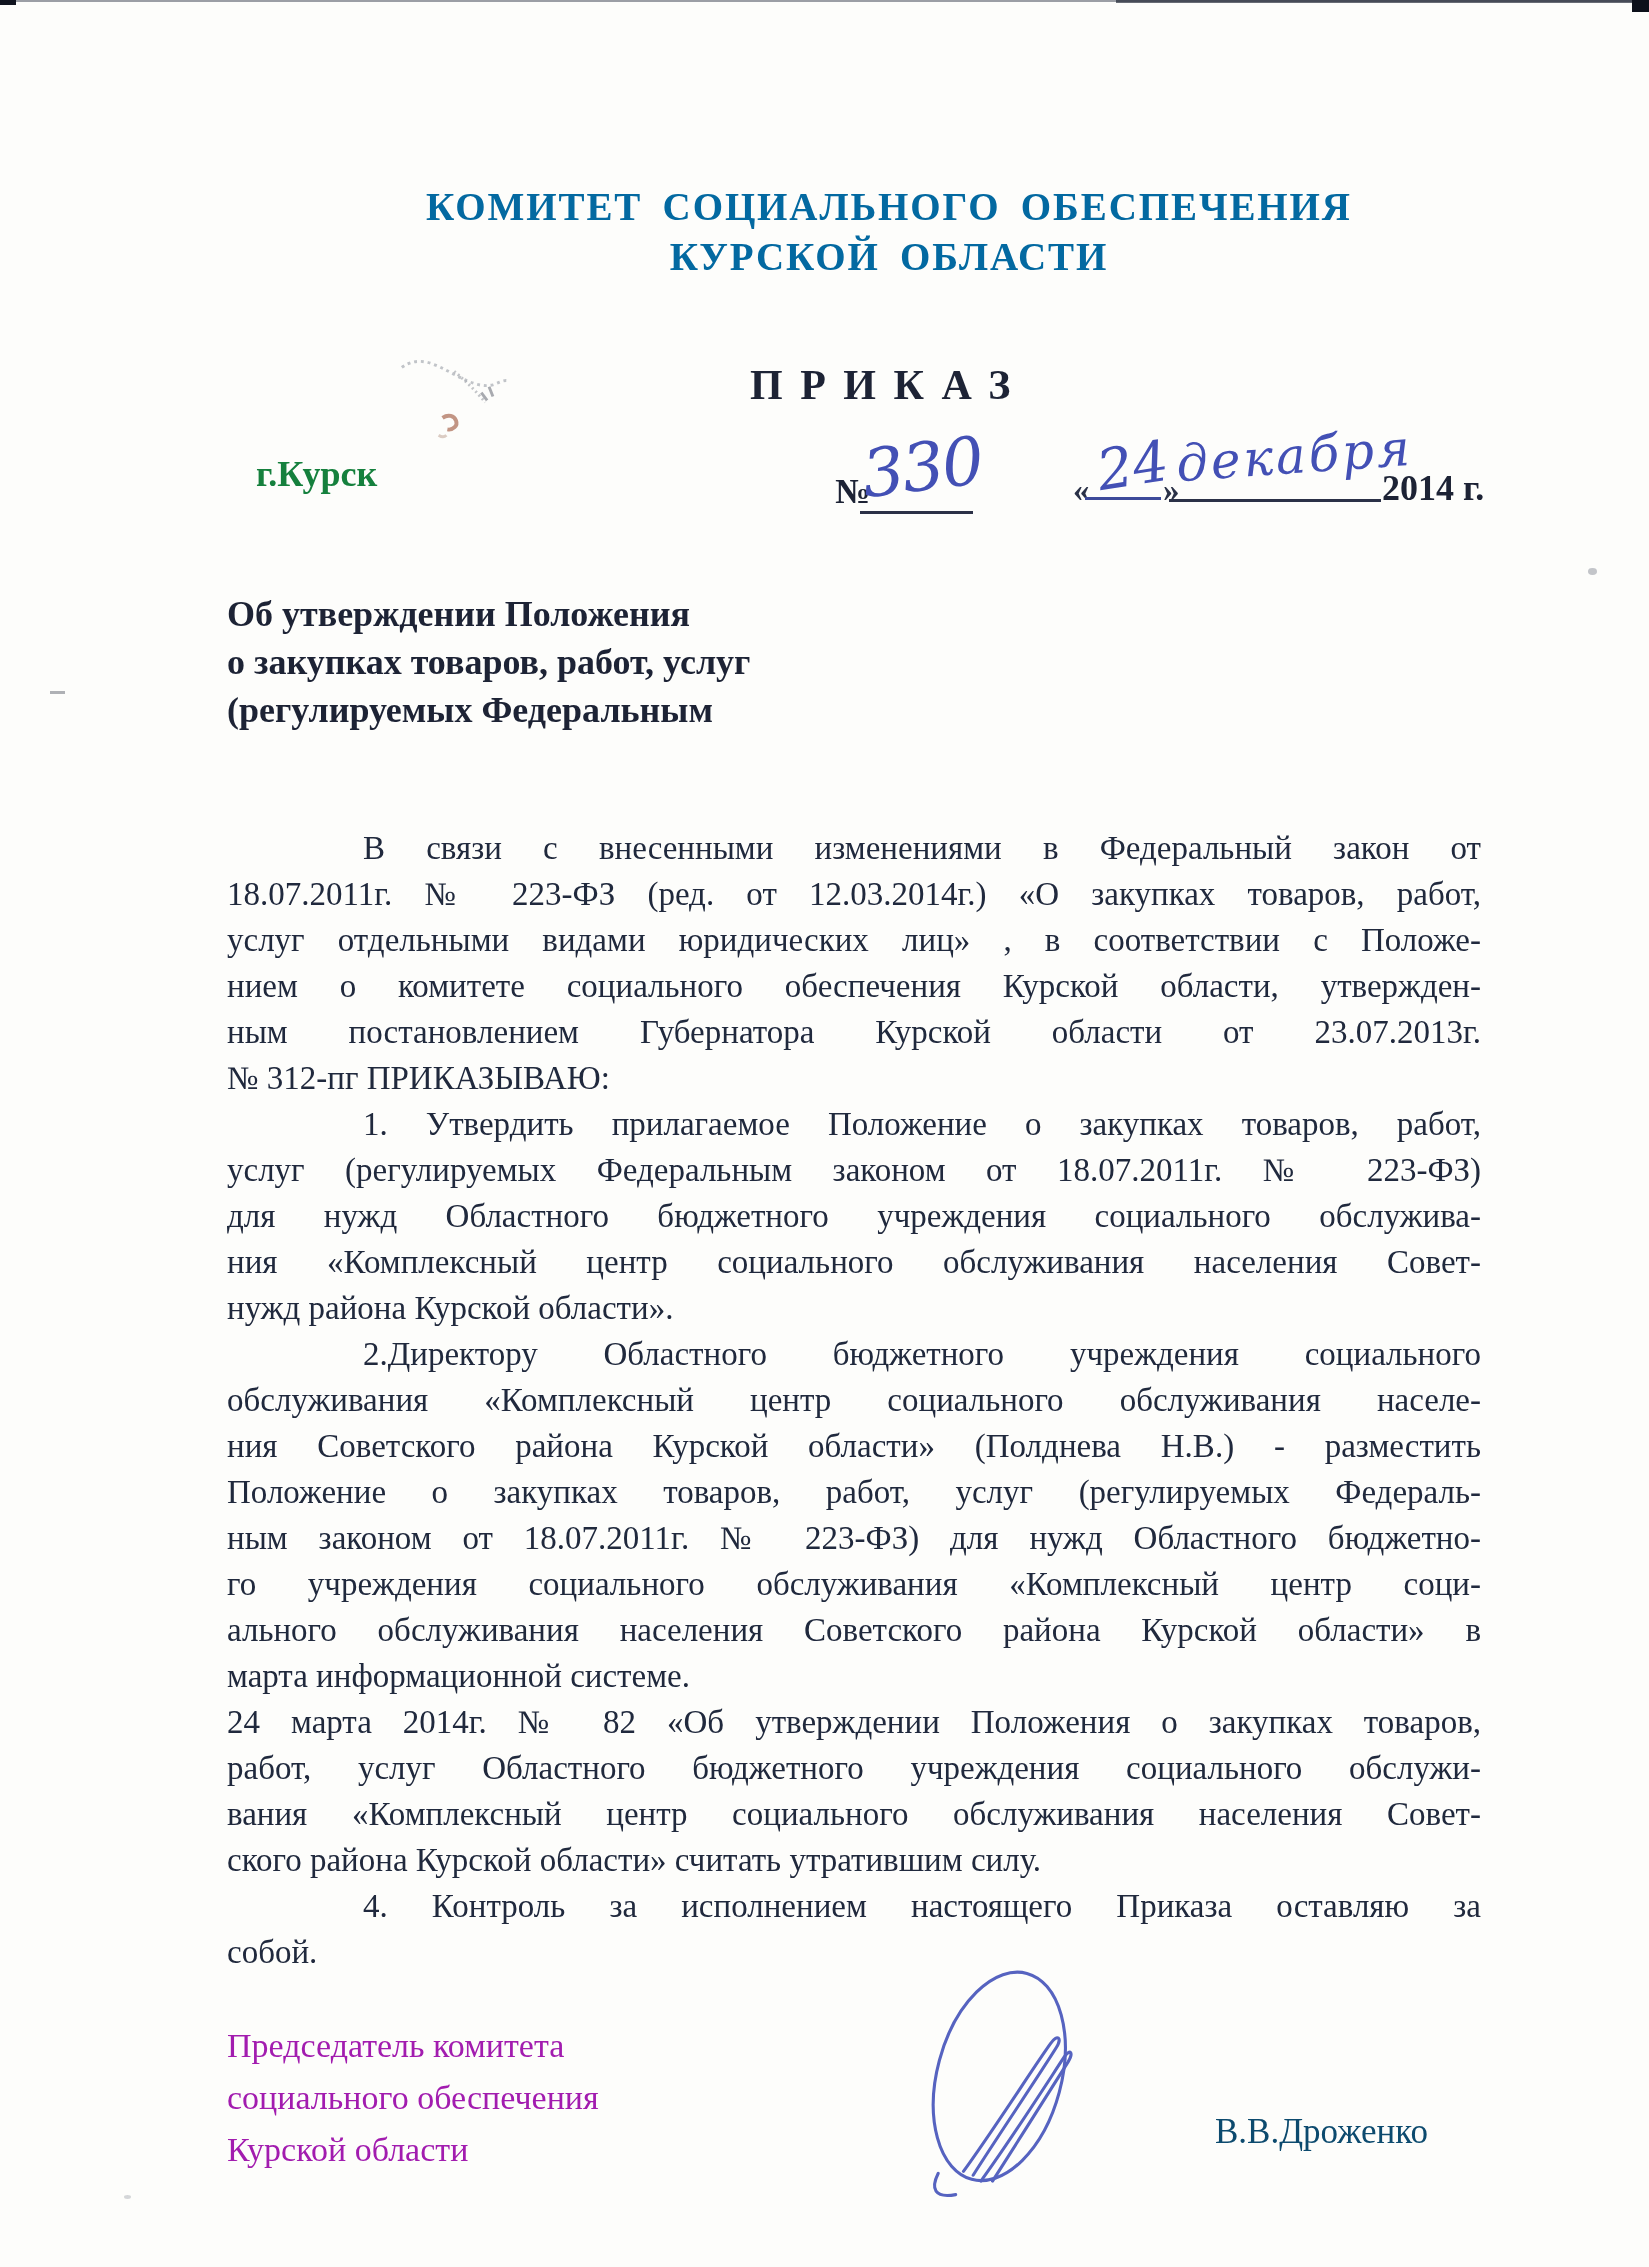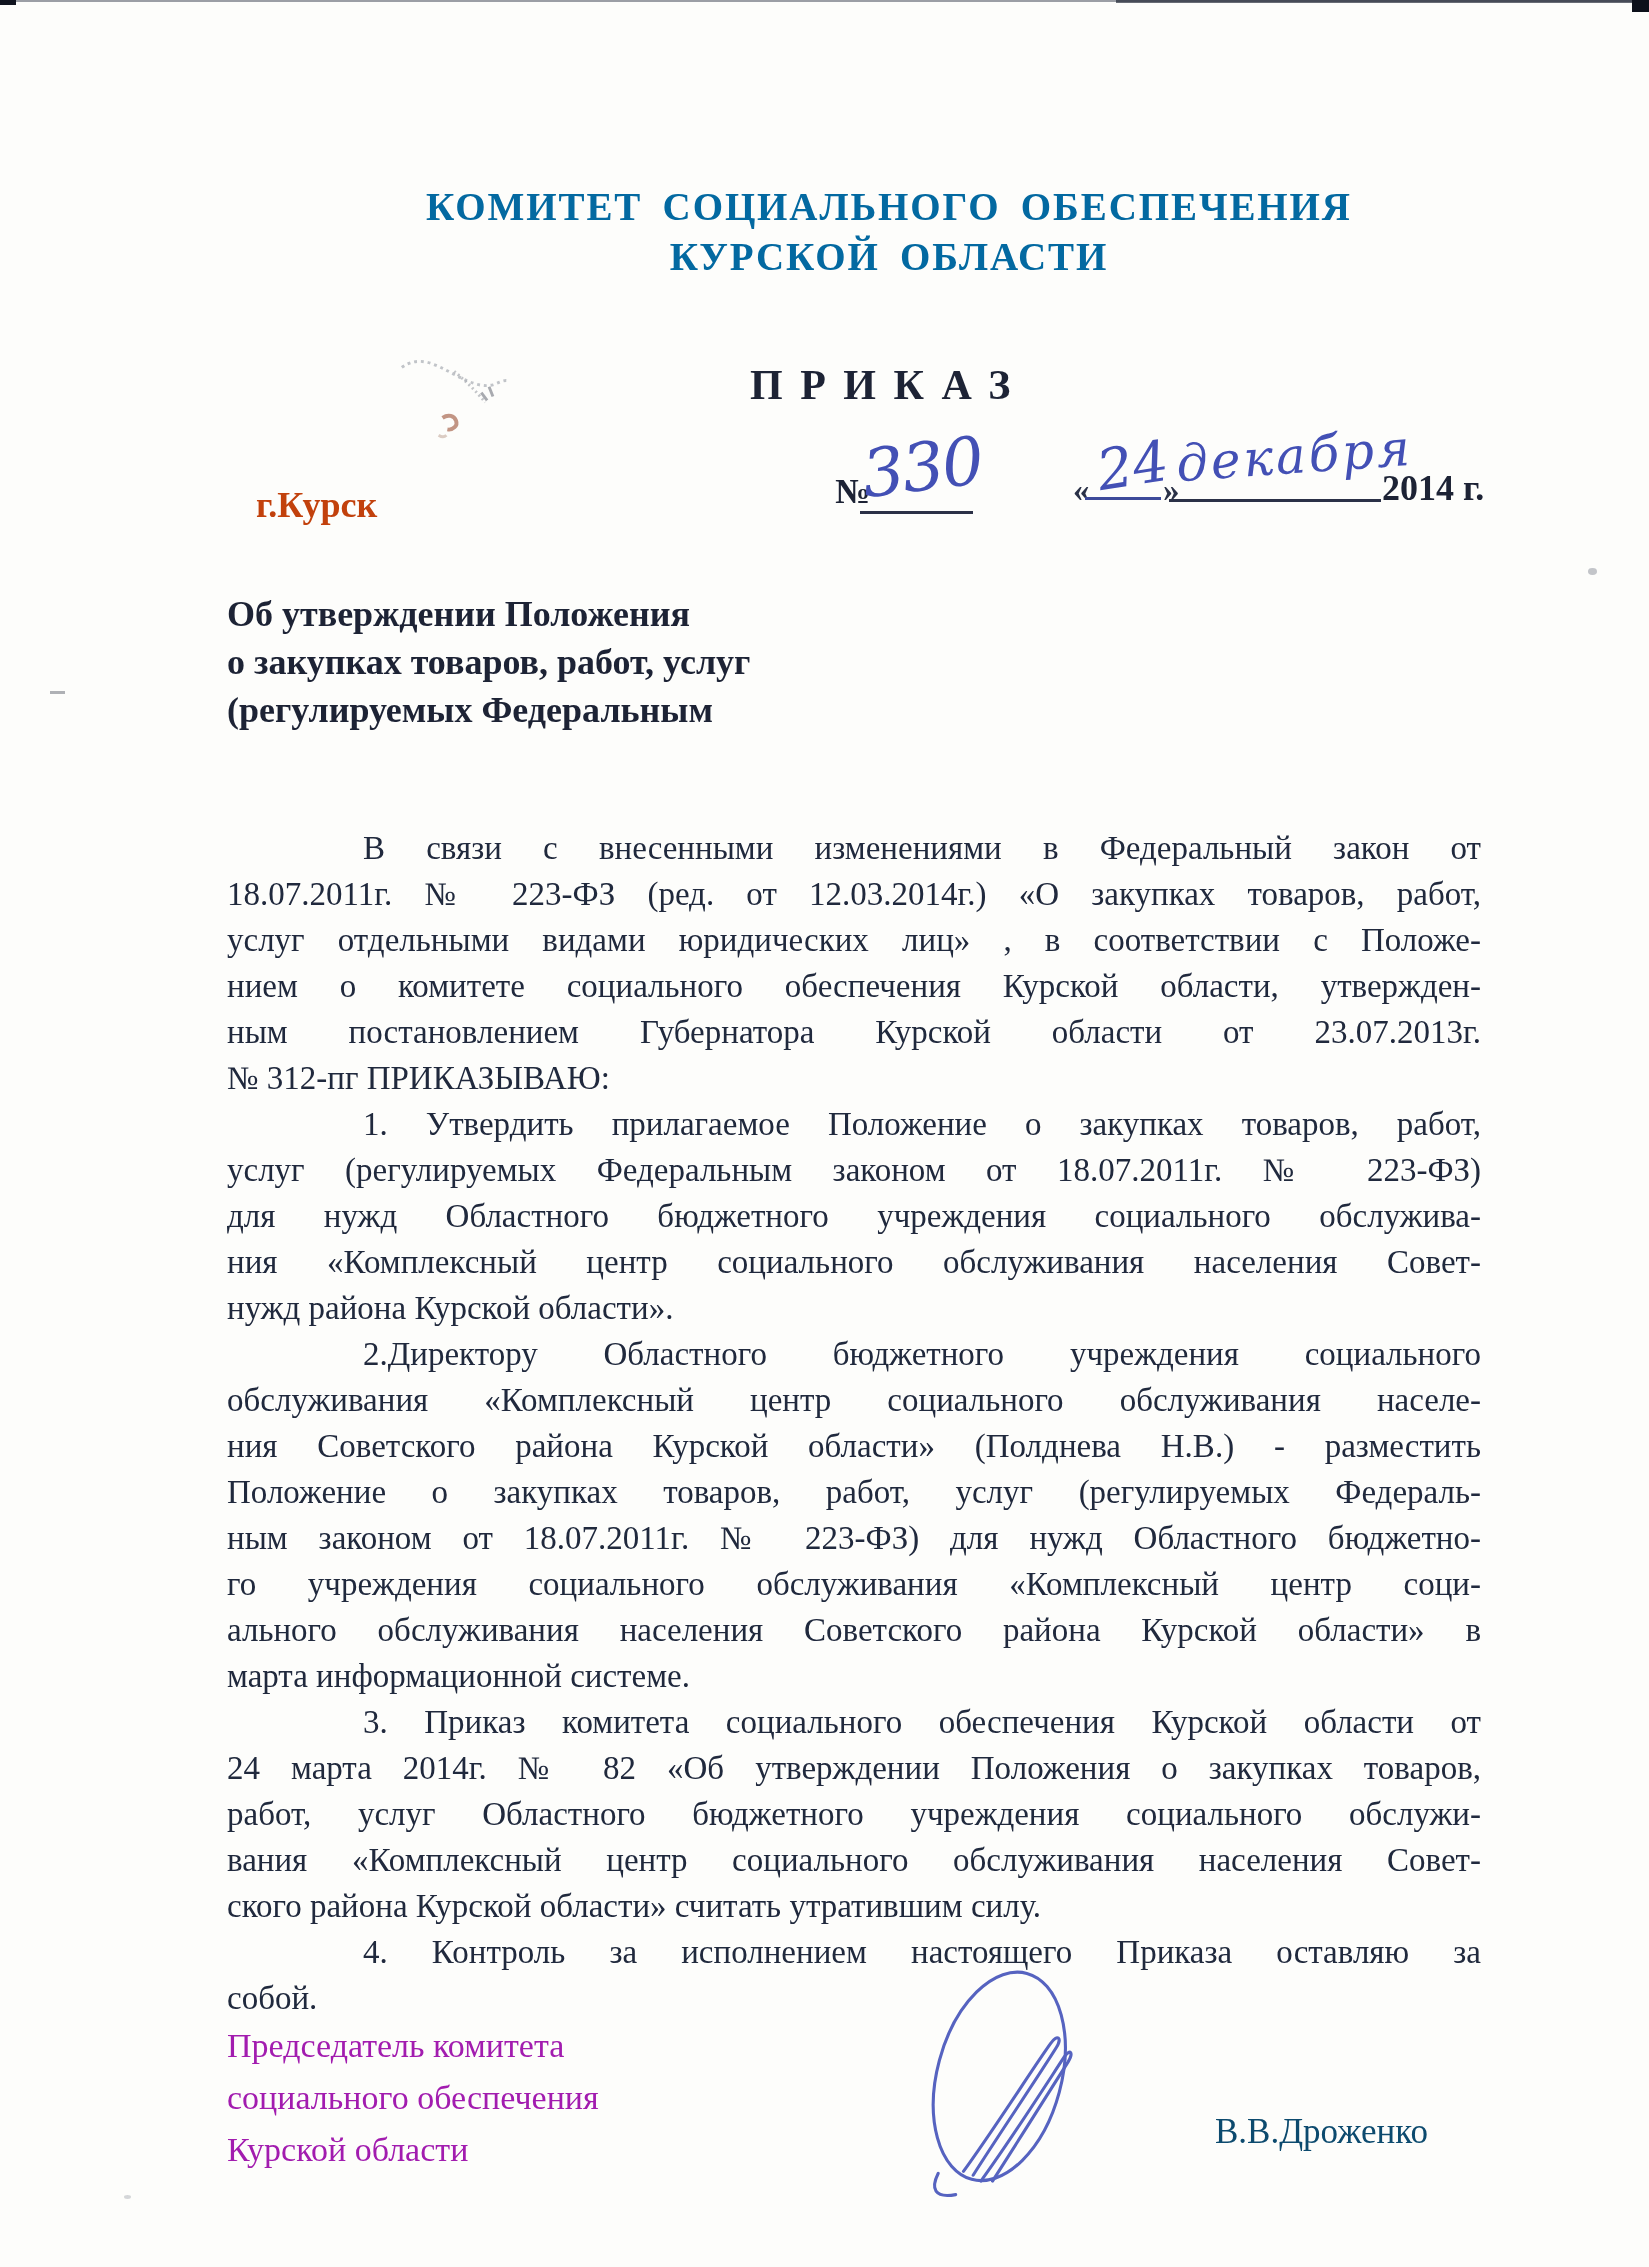--- a/index.html
+++ b/index.html
@@ -30,21 +30,21 @@
     position:absolute;left:262px;top:182px;width:1254px;
     text-align:center;font-weight:bold;font-size:39px;line-height:50px;
     letter-spacing:1.9px;word-spacing:8.7px;color:#0369a1;
   }
   .doc-title{
     position:absolute;left:262px;top:361px;width:1254px;
     text-align:center;font-weight:bold;font-size:42px;
     letter-spacing:17.5px;color:#1d2335;
   }
   
-  .place{position:absolute;left:256px;top:484px;font-weight:bold;font-size:36px;color:#c2410c;}
+  .place{position:absolute;left:256px;top:453px;font-weight:bold;font-size:36px;color:#15803d;}
   .num-label{position:absolute;left:835px;top:472px;font-weight:bold;font-size:35px;color:#1d2335;}
   .num-value{
     position:absolute;left:862px;top:429px;
     font-family:"DejaVu Serif", serif;font-style:italic;
     font-size:66px;color:var(--ink);transform:rotate(-7deg);
     letter-spacing:-1.9px;
   }
   .num-underline{position:absolute;left:860px;top:511px;width:113px;height:2.9px;background:var(--underline);}
   .quote-open{position:absolute;left:1073px;top:472px;font-weight:bold;font-size:33px;color:#2a3147;}
   .day-value{
@@ -152,21 +152,20 @@
         <div class="line first">2.Директору Областного бюджетного учреждения социального</div>
         <div class="line">обслуживания «Комплексный центр социального обслуживания населе-</div>
         <div class="line">ния Советского района Курской области» (Полднева Н.В.) - разместить</div>
         <div class="line">Положение о закупках товаров, работ, услуг (регулируемых Федераль-</div>
         <div class="line">ным законом от 18.07.2011г. № 223-ФЗ) для нужд Областного бюджетно-</div>
         <div class="line">го учреждения социального обслуживания «Комплексный центр соци-</div>
         <div class="line">ального обслуживания населения Советского района Курской области» в</div>
         <div class="line last">марта информационной системе.</div>
       </div>
       <div>
-        <div class="line first">3. Приказ комитета социального обеспечения Курской области от</div>
         <div class="line">24 марта 2014г.  № 82 «Об утверждении Положения о закупках товаров,</div>
         <div class="line">работ, услуг Областного бюджетного учреждения социального обслужи-</div>
         <div class="line">вания «Комплексный центр социального обслуживания населения Совет-</div>
         <div class="line last">ского района Курской области»  считать утратившим силу.</div>
       </div>
       <div>
         <div class="line first">4. Контроль за исполнением настоящего Приказа   оставляю за</div>
         <div class="line last">собой.</div>
       </div>
     </div>

